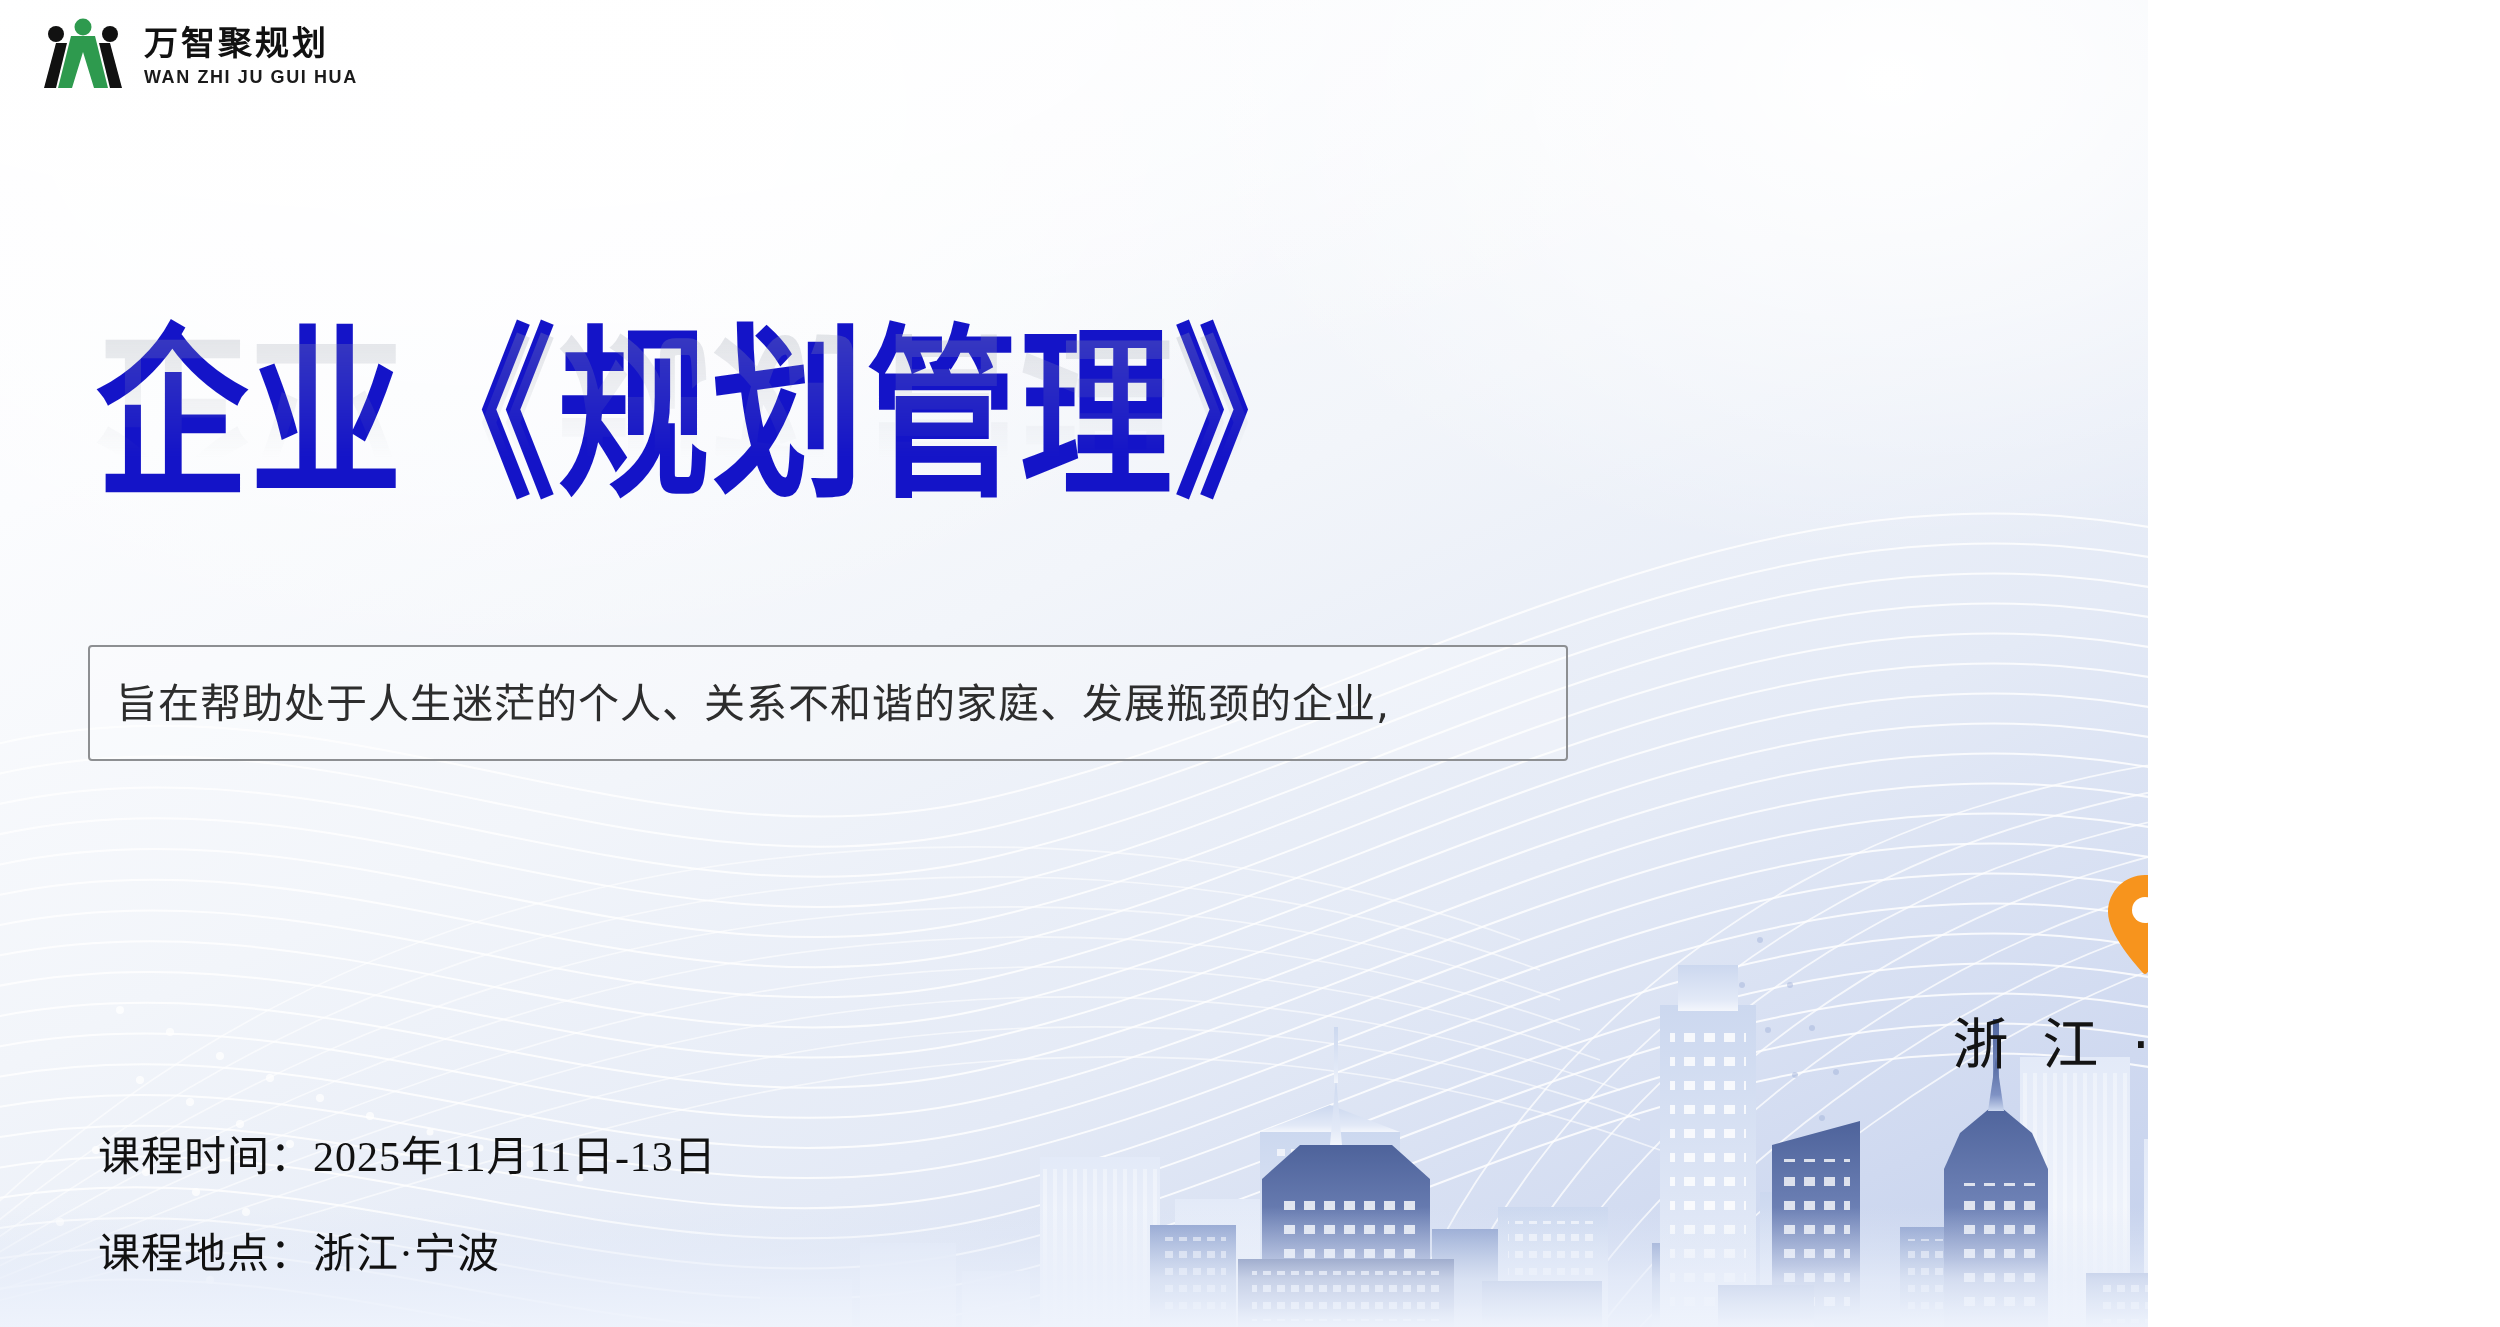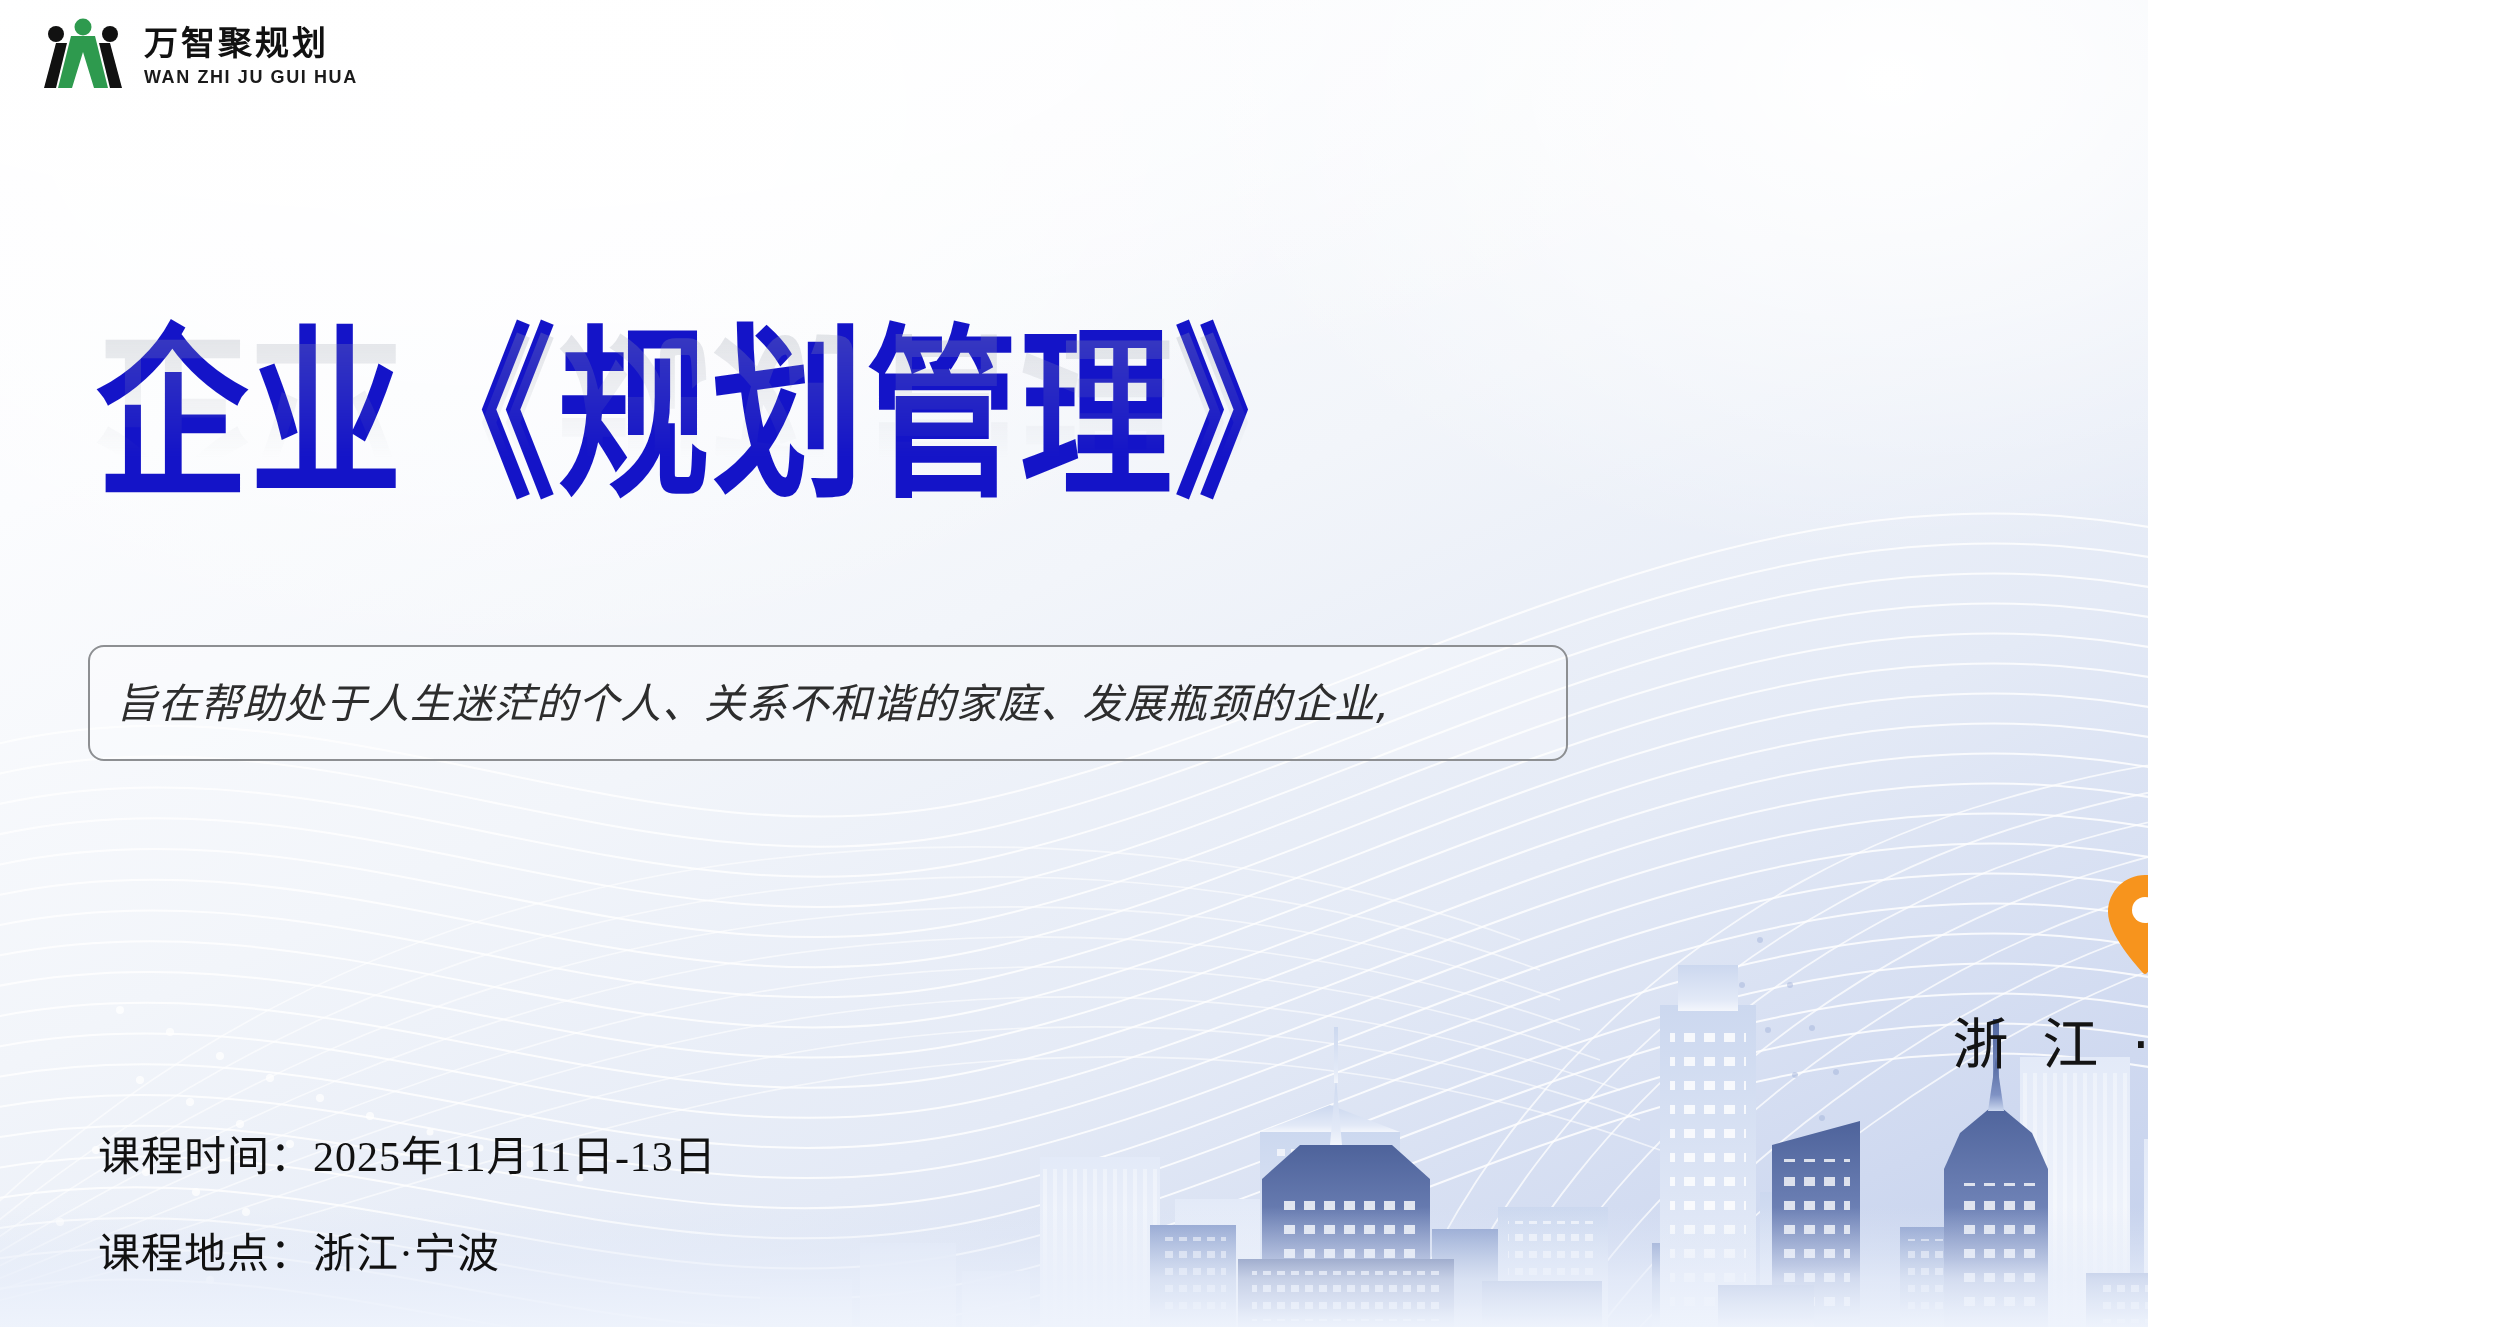--- a/index.html
+++ b/index.html
@@ -56,24 +56,23 @@
     position:absolute; left:0; top:196px;
     -webkit-mask-image:linear-gradient(to top, rgba(0,0,0,0.55) 0%, rgba(0,0,0,0.0) 72%);
     mask-image:linear-gradient(to top, rgba(0,0,0,0.55) 0%, rgba(0,0,0,0.0) 72%);
     opacity:.55;
   }
 
   
   .desc-box{
     position:absolute; left:88px; top:645px;
     width:1480px; padding:24px 26px 22px 26px;
-    border:2px solid #8d8f92; border-radius:16px;
+    border:2px solid #8d8f92; border-radius:4px;
     background:rgba(255,255,255,0.26);
     z-index:30;
-    font-style:italic;
   }
   .desc-line{
     font-family:"DejaVu Sans","Liberation Sans",sans-serif;
     font-size:41px; color:#2d2d2d; line-height:1.62;
     letter-spacing:1px; white-space:nowrap;
   }
 
   
   .tagline{
     position:absolute; left:124px; top:855px;

